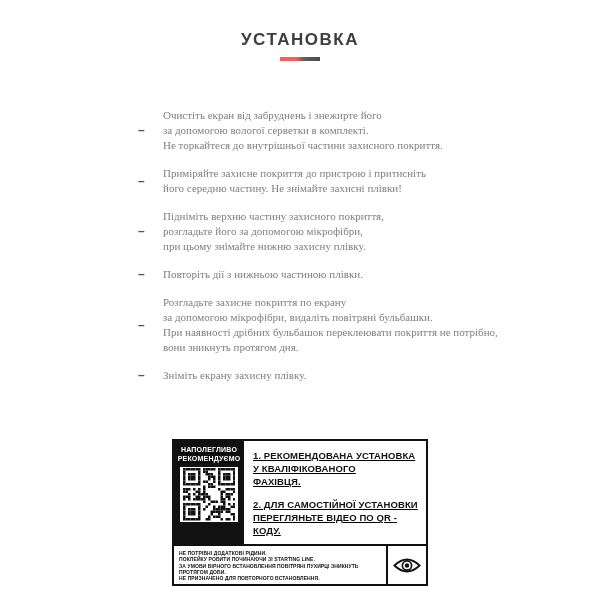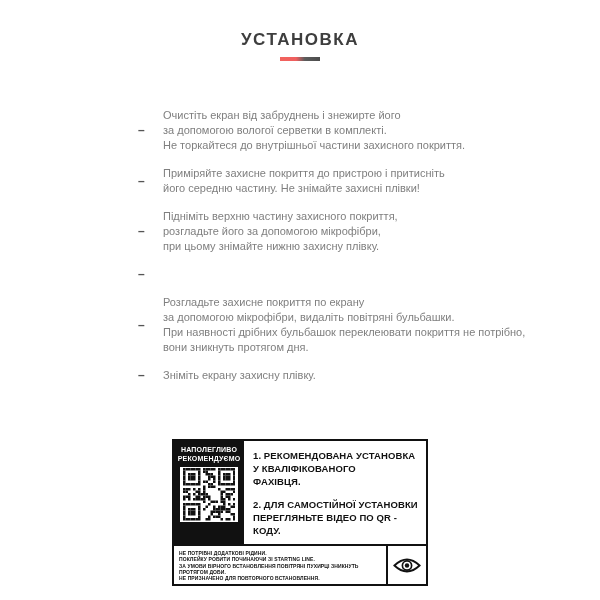--- a/index.html
+++ b/index.html
@@ -47,31 +47,33 @@
   }
   .step-marker {
     width: 25px;
     flex-shrink: 0;
     color: #555555;
     font-weight: bold;
     font-size: 12px;
   }
   .step-text {
     white-space: pre-line;
+    font-family: Liberation Serif, serif;
   }
   
   .rec-box {
     width: 256px;
     margin: 56px auto 0 auto;
     border: 2px solid #111111;
     box-sizing: border-box;
     background: #ffffff;
   }
   .rec-top {
     display: flex;
+    text-decoration: underline;
   }
   .rec-badge-cell {
     width: 70px;
     flex-shrink: 0;
     background: #111111;
     color: #ffffff;
     text-align: center;
     padding: 5px 2px 4px 2px;
     box-sizing: border-box;
   }
@@ -150,20 +152,21 @@
 його середню частину. Не знімайте захисні плівки!</span>
     </div>
     <div class="step">
       <span class="step-marker">–</span>
       <span class="step-text">Підніміть верхню частину захисного покриття,
 розгладьте його за допомогою мікрофібри,
 при цьому знімайте нижню захисну плівку.</span>
     </div>
     <div class="step">
       <span class="step-marker">–</span>
+      <span class="step-text">Повторіть дії з нижньою частиною плівки.</span>
     </div>
     <div class="step">
       <span class="step-marker">–</span>
       <span class="step-text">Розгладьте захисне покриття по екрану
 за допомогою мікрофібри, видаліть повітряні бульбашки.
 При наявності дрібних бульбашок переклеювати покриття не потрібно,
 вони зникнуть протягом дня.</span>
     </div>
     <div class="step">
       <span class="step-marker">–</span>

